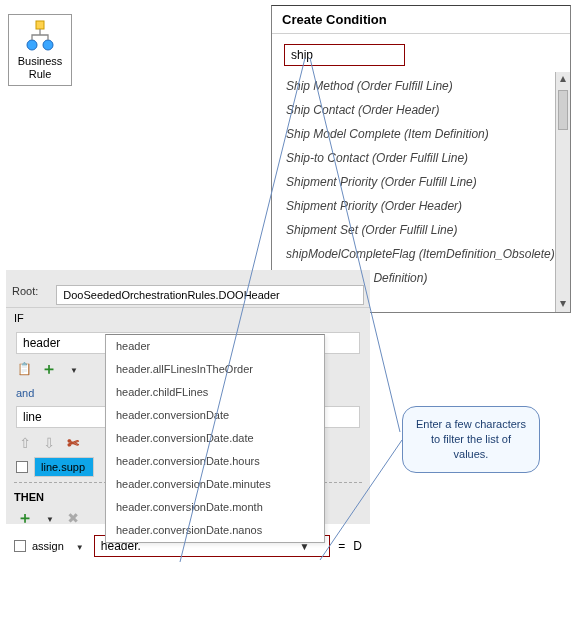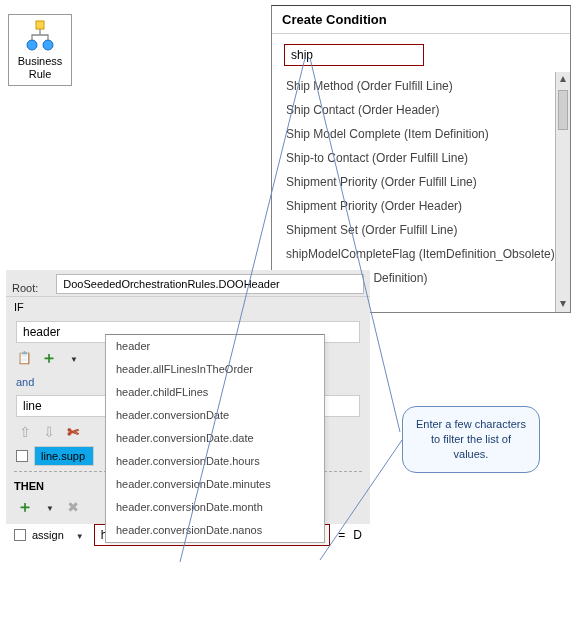--- a/index.html
+++ b/index.html
@@ -9,34 +9,34 @@
   
   .biz-rule-block { position: absolute; left: 8px; top: 14px; width: 64px; border: 1px solid #999; padding: 4px; text-align: center; }
   .biz-icon { width: 36px; height: 34px; margin: 0 auto 2px; position: relative; }
   .biz-icon svg { width: 36px; height: 34px; }
   .biz-label { font-size: 11px; line-height: 13px; }
 
   
   .cc-panel { position: absolute; left: 271px; top: 5px; width: 300px; background: #fff; border: 1px solid #808080; border-top: 1px solid #404040; }
   .cc-title { padding: 6px 10px; font-weight: bold; font-size: 13px; border-bottom: 1px solid #d0d0d0; }
   .cc-inputrow { padding: 10px 12px 6px; }
-  .cc-input { width: 140px; height: 22px; border: 1px solid #8B0000; padding: 2px 6px; background: #fff; }
+  .cc-input { width: 121px; height: 22px; border: 1px solid #8B0000; padding: 2px 6px; background: #fff; }
   .cc-listwrap { display: flex; }
   .cc-list { flex: 1; padding: 2px 0 6px 10px; }
-  .cc-item { height: 24px; line-height: 24px; padding-left: 4px; color: #444; }
+  .cc-item { height: 24px; line-height: 24px; padding-left: 4px; color: #444; font-style: italic; }
   .cc-scroll { width: 15px; background: #e8e8e8; border-left: 1px solid #b5b5b5; position: relative; }
   .cc-scroll-up, .cc-scroll-down { position: absolute; left: 0; right: 0; height: 15px; text-align: center; line-height: 13px; color: #555; }
   .cc-scroll-up { top: 0; }
   .cc-scroll-down { bottom: 0; }
   .cc-scroll-thumb { position: absolute; left: 2px; right: 2px; top: 18px; height: 40px; background: #cfcfcf; border: 1px solid #aaa; }
   .cc-fade { height: 16px; background: linear-gradient(#fff, rgba(255,255,255,0)); }
 
   
   .rules-area { position: absolute; left: 6px; top: 270px; width: 364px; height: 254px; background: #e9e9e9; }
-  .rootrow { display: flex; align-items: flex-end; padding: 4px 6px 2px; gap: 18px; border-bottom: 1px solid #cfcfcf; }
+  .rootrow { display: flex; align-items: flex-start; padding: 15px 6px 2px; gap: 18px; border-bottom: 1px solid #cfcfcf; }
   .rootlabel { font-size: 11px; color: #333; }
   .rootinput { flex: 1; height: 20px; border: 1px solid #bbb; background: #fff; padding: 2px 6px; font-size: 11px; }
   .iflabel { padding: 4px 8px 4px; font-weight: normal; font-size: 11px; }
 
   .field-white { background: #fff; margin: 4px 10px; border: 1px solid #ccc; height: 22px; padding: 3px 6px; }
   .minirow { display: flex; align-items: center; gap: 6px; margin: 2px 10px; height: 22px; }
   .icon-btn { width: 18px; height: 18px; display: inline-flex; align-items: center; justify-content: center; }
   .icon-plus { color: #2a8a2a; font-weight: bold; font-size: 16px; }
   .icon-x { color: #b74a2a; font-weight: bold; font-size: 14px; }
   .icon-gray { color: #aaa; font-size: 14px; }

